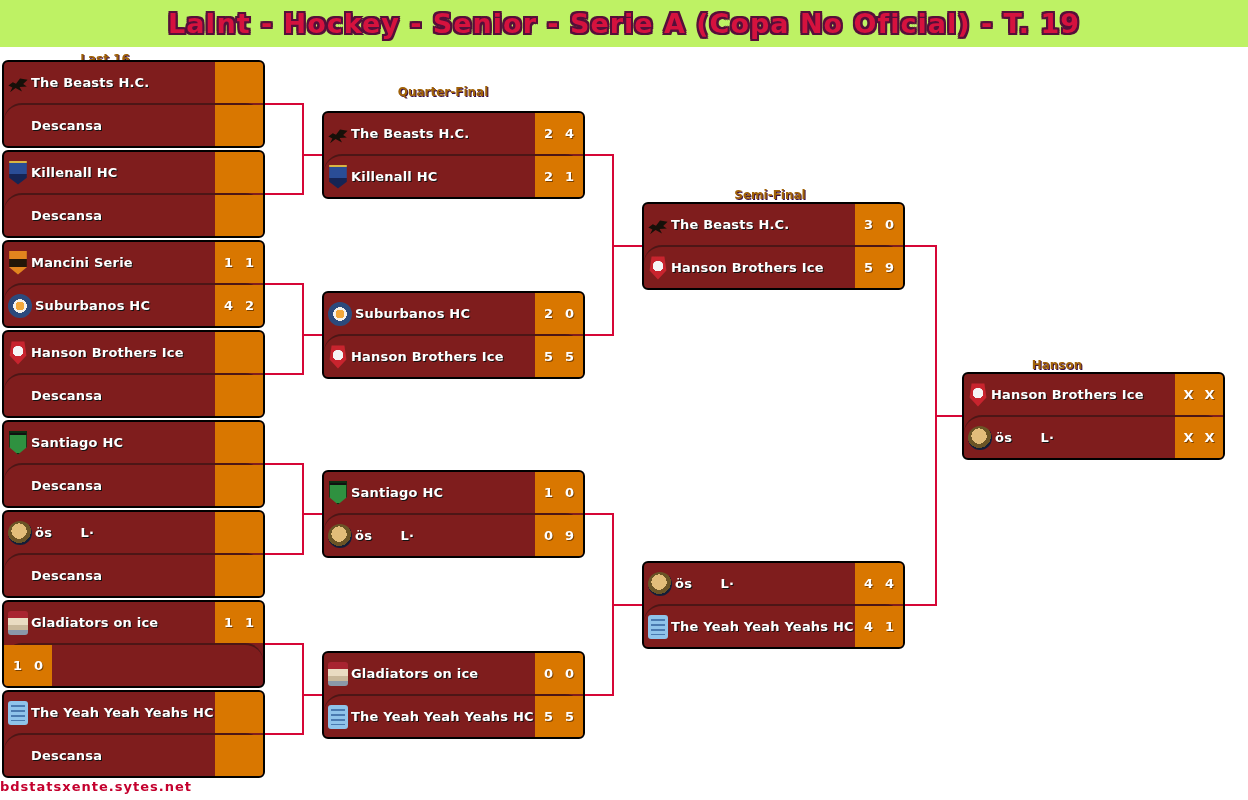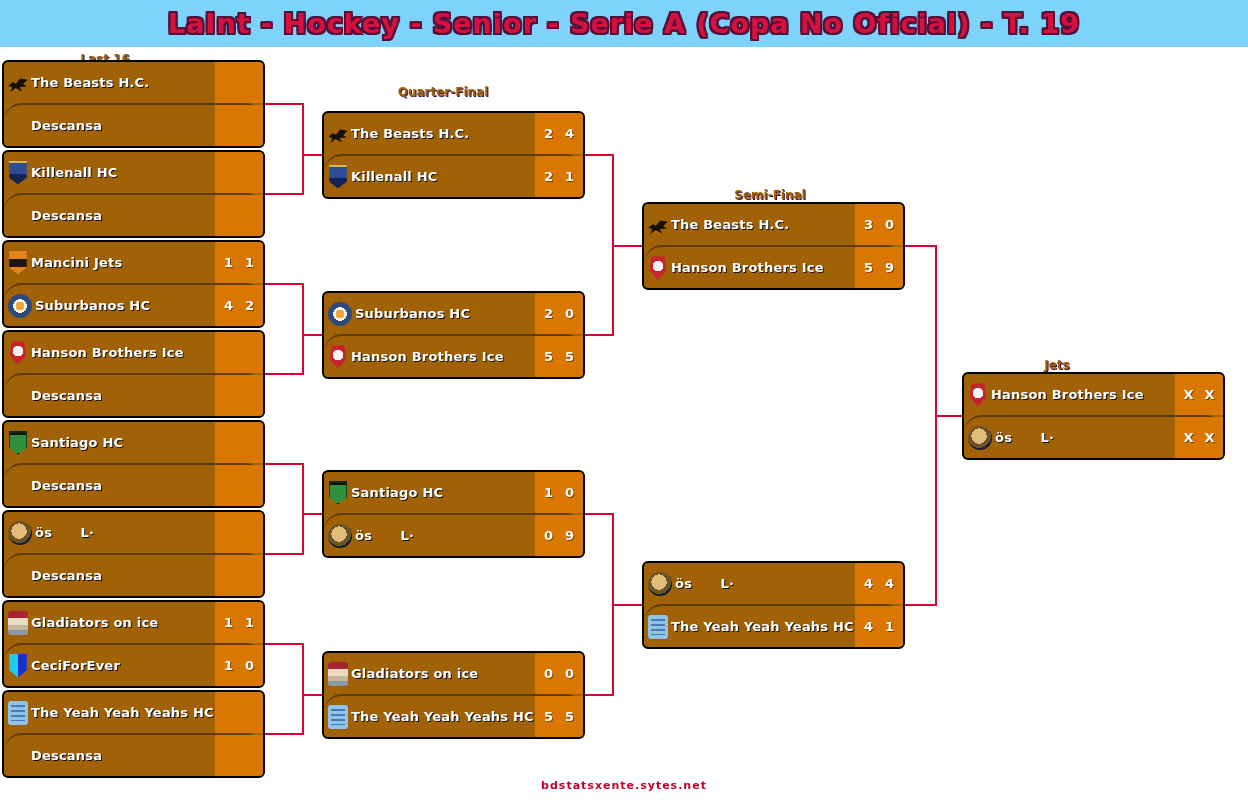--- a/index.html
+++ b/index.html
@@ -4,38 +4,38 @@
 <style>
   html,body{margin:0;padding:0;}
   body{
     width:1248px;height:800px;position:relative;overflow:hidden;
     background:#ffffff;
     font-family:"DejaVu Sans","Liberation Sans",sans-serif;
   }
   
   .header{
     position:absolute;top:0;left:0;width:1248px;height:47px;
-    background:#7dd3fc;display:flex;align-items:center;justify-content:center;
+    background:#bef264;display:flex;align-items:center;justify-content:center;
   }
   .title{
     font-size:27px;font-weight:bold;color:#d5123e;letter-spacing:1px;
     text-shadow:2px 0 0 #55103a,-2px 0 0 #55103a,0 2px 0 #55103a,0 -2px 0 #55103a,
                 2px 2px 0 #55103a,-2px -2px 0 #55103a,2px -2px 0 #55103a,-2px 2px 0 #55103a;
   }
   
   #bracket{position:absolute;inset:0;}
   #connectors{position:absolute;inset:0;pointer-events:none;}
   .round-label{
     position:absolute;transform:translateX(-50%);
     font-size:12px;font-weight:bold;color:#a16207;white-space:nowrap;
     text-shadow:1px 1px 0 #3a1048;
   }
   .match{
     position:absolute;width:263px;height:88px;box-sizing:border-box;
-    background:#a16207;border:2px solid #000;border-radius:6px;
+    background:#7f1d1d;border:2px solid #000;border-radius:6px;
     display:flex;flex-direction:column;overflow:hidden;
   }
   .slot{flex:1;display:flex;align-items:stretch;min-height:0;}
   .slot.second{border-top:2px solid rgba(15,15,15,0.45);border-radius:18px;}
   .team{flex:1;display:flex;align-items:center;padding-left:4px;overflow:hidden;}
   .tname{
     font-size:13px;font-weight:bold;color:#fff;white-space:pre;
     text-shadow:1px 1px 0 #121212;letter-spacing:0.2px;
   }
   .score{
@@ -86,22 +86,22 @@
     background:linear-gradient(90deg,#1ecbe8 0 50%,#1a30cc 50%);
     clip-path:polygon(50% 100%,94% 70%,94% 2%,6% 2%,6% 70%);
   }
   .logo.yeah{border-radius:3px;background:#8fc3ea;overflow:hidden;}
   .logo.yeah::after{
     content:"";position:absolute;inset:4px 3px;
     background:repeating-linear-gradient(180deg,#4a7ab0 0 2px,rgba(0,0,0,0) 2px 5px);
   }
   
   .watermark{
-    position:absolute;left:0;right:0;top:779px;text-align:center;
-    font-size:11px;font-weight:bold;color:#c4002e;letter-spacing:1px;
+    position:absolute;left:0;right:0;top:779px;
+    font-size:13px;font-weight:bold;color:#c4002e;letter-spacing:1px;
   }
 </style>
 </head>
 <body>
 
 <div class="header">
   <div class="title">LaInt - Hockey - Senior - Serie A (Copa No Oficial) - T. 19</div>
 </div>
 
 <svg id="connectors" width="1248" height="800" viewBox="0 0 1248 800">
@@ -178,21 +178,21 @@
         <div class="score">
           <span class="sv"></span>
           <span class="sv"></span>
         </div>
       </div>
     </div>
     <div class="match" style="left: 2px; top: 240px;">
       <div class="slot">
         <div class="team">
           <span class="logo mancini"></span>
-          <span class="tname">Mancini Jets</span>
+          <span class="tname">Mancini Serie</span>
         </div>
         <div class="score">
           <span class="sv">1</span>
           <span class="sv">1</span>
         </div>
       </div>
       <div class="slot second">
         <div class="team">
           <span class="logo suburbanos"></span>
           <span class="tname">Suburbanos HC</span>
@@ -274,24 +274,20 @@
         <div class="team">
           <span class="logo gladiators"></span>
           <span class="tname">Gladiators on ice</span>
         </div>
         <div class="score">
           <span class="sv">1</span>
           <span class="sv">1</span>
         </div>
       </div>
       <div class="slot second">
-        <div class="team">
-          <span class="logo cfe"></span>
-          <span class="tname">CeciForEver</span>
-        </div>
         <div class="score">
           <span class="sv">1</span>
           <span class="sv">0</span>
         </div>
       </div>
     </div>
     <div class="match" style="left: 2px; top: 690px;">
       <div class="slot">
         <div class="team">
           <span class="logo yeah"></span>
@@ -440,21 +436,21 @@
         <div class="team">
           <span class="logo yeah"></span>
           <span class="tname">The Yeah Yeah Yeahs HC</span>
         </div>
         <div class="score">
           <span class="sv">4</span>
           <span class="sv">1</span>
         </div>
       </div>
     </div>
-    <div class="round-label" style="left: 1057px; top: 358px;">Jets</div>
+    <div class="round-label" style="left: 1057px; top: 358px;">Hanson</div>
     <div class="match" style="left: 962px; top: 372px;">
       <div class="slot">
         <div class="team">
           <span class="logo hanson"></span>
           <span class="tname">Hanson Brothers Ice</span>
         </div>
         <div class="score">
           <span class="sv">X</span>
           <span class="sv">X</span>
         </div>

